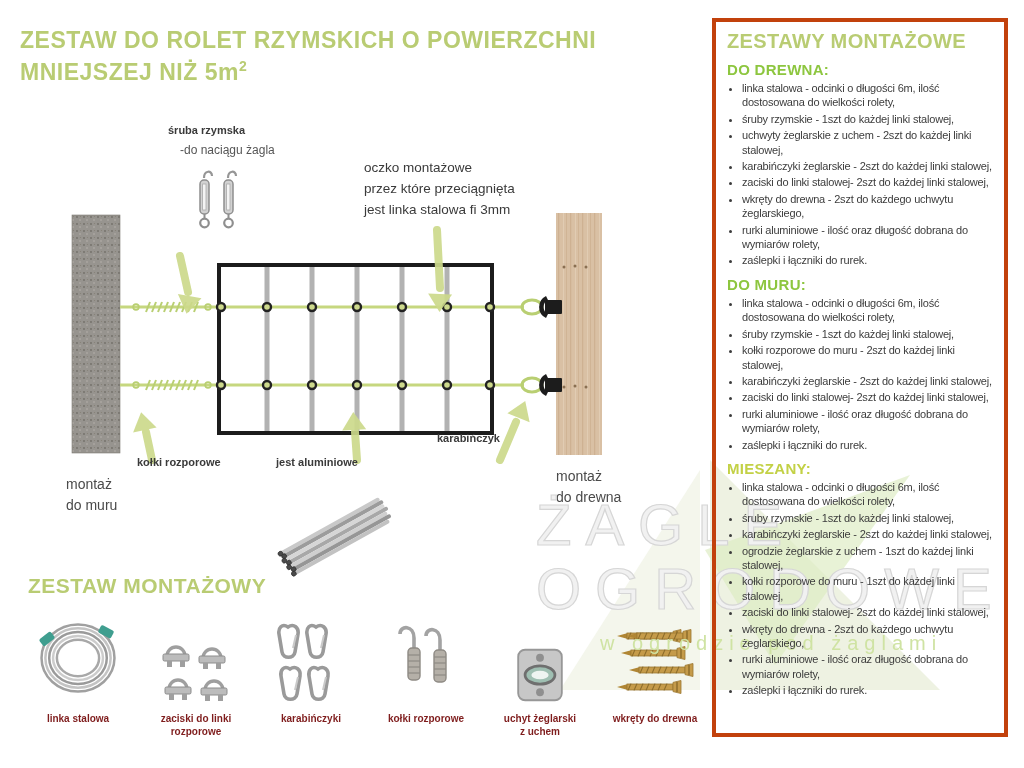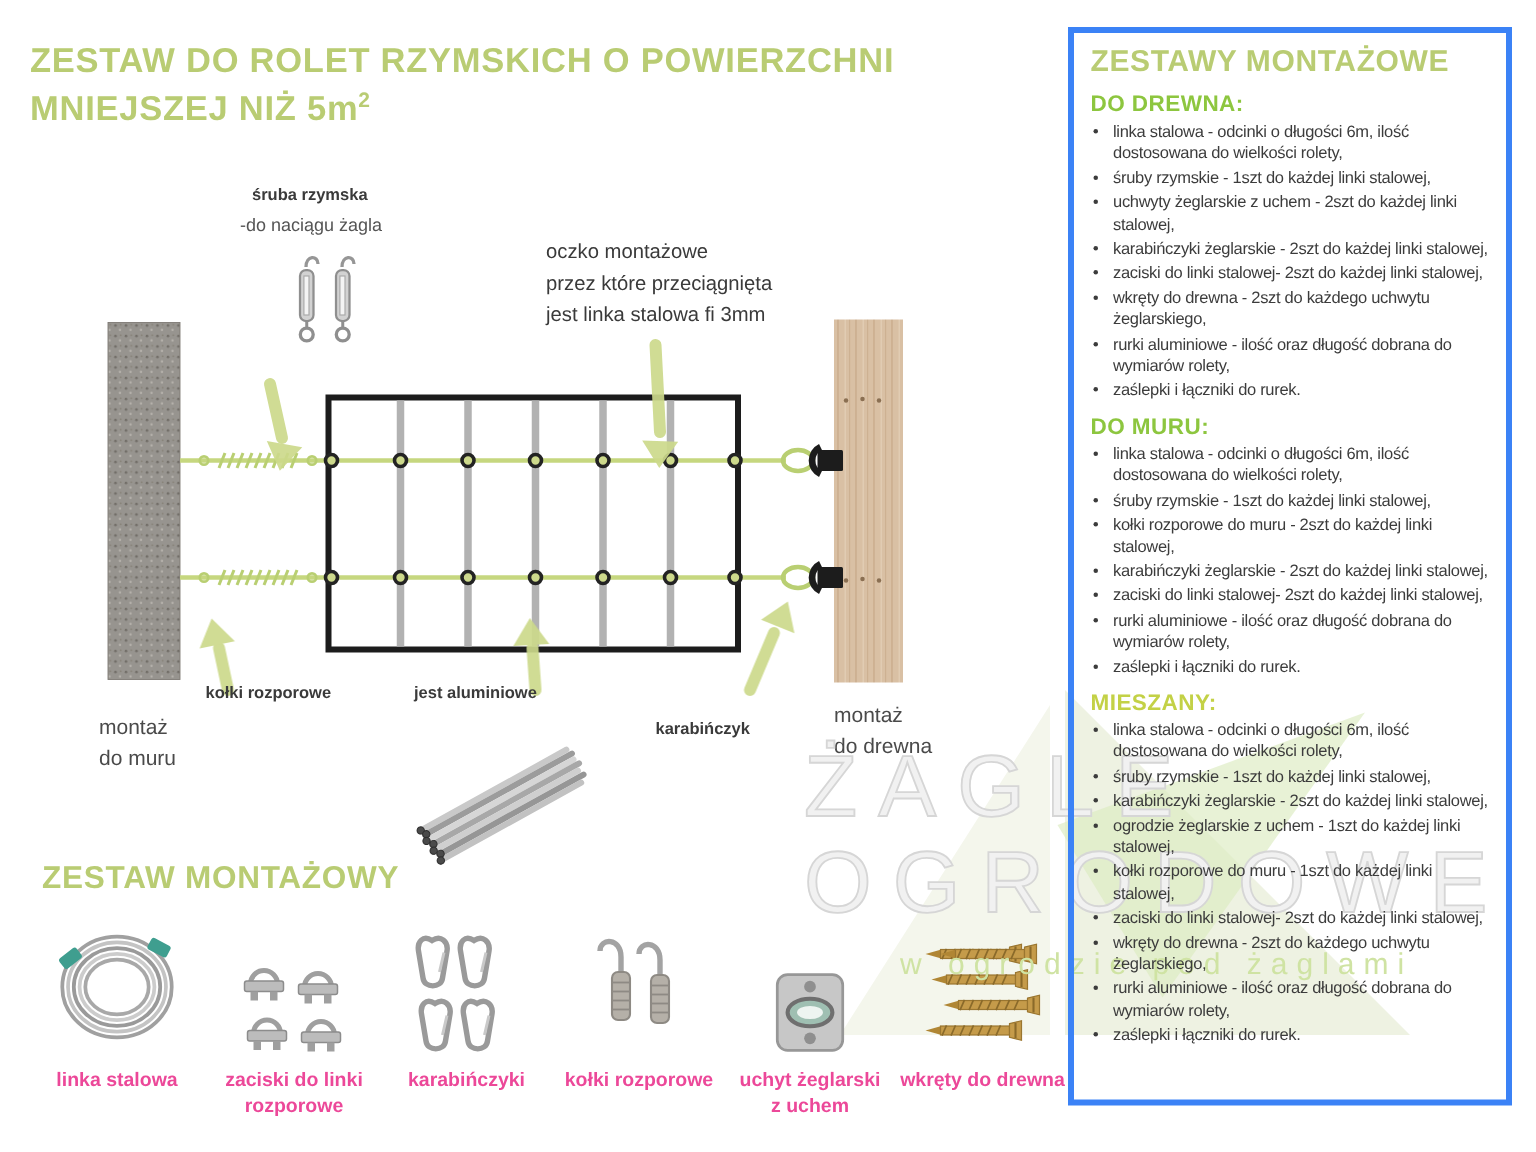--- a/index.html
+++ b/index.html
@@ -14,24 +14,24 @@
   .lbl-bold{font-weight:bold;font-size:11px;}
   .lbl-sub{font-size:12px;color:#555;}
   .lbl-multi{font-size:13.5px;line-height:1.55;}
   .lbl-mount{font-size:14px;line-height:1.5;color:#4a4a4a;}
   .diagram-svg{position:absolute;left:40px;top:110px;width:640px;height:480px;}
   
   .kit-heading{position:absolute;left:28px;top:574px;font-size:21px;font-weight:bold;
       letter-spacing:.5px;color:#b9cc73;}
   .kit-item{position:absolute;width:116px;text-align:center;}
   .kit-item .img-box{height:100px;display:flex;align-items:flex-end;justify-content:center;}
-  .kit-item .kit-label{font-size:13px;font-weight:bold;color:#ec4899;line-height:1.3;margin-top:6px;}
+  .kit-item .kit-label{font-size:10px;font-weight:bold;color:#7f1d1d;line-height:1.3;margin-top:6px;}
   
   .panel{position:absolute;left:712px;top:18px;width:296px;height:719px;box-sizing:border-box;
-      border:4px solid #3b82f6;padding:6px 11px 6px 11px;background:transparent;z-index:3;}
+      border:4px solid #c2410c;padding:6px 11px 6px 11px;background:transparent;z-index:3;}
   .panel-heading{font-size:20px;font-weight:bold;color:#b9cc73;letter-spacing:.4px;margin:2px 0 2px 0;}
   .panel-section{margin-top:8px;}
   .section-title{font-size:15px;font-weight:bold;letter-spacing:.3px;margin-bottom:3px;}
   ul.bullets{margin:2px 0 6px 0;padding-left:15px;}
   ul.bullets li{font-size:11px;line-height:1.31;color:#3c3c3c;margin-bottom:2px;letter-spacing:-.2px;}
   
   .watermark{position:absolute;z-index:1;pointer-events:none;}
   .wm-big{font-size:58px;font-weight:normal;letter-spacing:14px;color:#f1f1f1;
       -webkit-text-stroke:1.2px #d6d6d6;line-height:1.0;}
   .wm-small{font-size:20px;letter-spacing:6px;color:#cfe3a3;}
@@ -227,29 +227,29 @@
           <circle cx="1" cy="-1" r="2.4"></circle>
         <circle cx="4" cy="3" r="2.4"></circle>
           <circle cx="2" cy="7" r="2.4"></circle>
           <circle cx="5" cy="11" r="2.4"></circle>
         <circle cx="3" cy="15" r="2.4"></circle>
       </g>
     </g>
   </svg>
 
   <div class="lbl lbl-bold" style="left:168px;top:124px;">śruba rzymska</div>
-  <div class="lbl lbl-sub" style="left:160px;top:143px;">-do naciągu żagla</div>
+  <div class="lbl lbl-sub" style="left:180px;top:143px;">-do naciągu żagla</div>
   <div class="lbl lbl-multi" style="left:364px;top:158px;">
     <span>oczko montażowe</span><br>
     <span>przez które przeciągnięta</span><br>
     <span>jest linka stalowa fi 3mm</span>
   </div>
   <div class="lbl lbl-bold" style="left:137px;top:456px;">kołki rozporowe</div>
   <div class="lbl lbl-bold" style="left:276px;top:456px;">jest aluminiowe</div>
-  <div class="lbl lbl-bold" style="left:437px;top:480px;">karabińczyk</div>
+  <div class="lbl lbl-bold" style="left:437px;top:432px;">karabińczyk</div>
   <div class="lbl lbl-mount" style="left:66px;top:474px;">
     <span>montaż</span><br>
     <span>do muru</span>
   </div>
   <div class="lbl lbl-mount" style="left:556px;top:466px;">
     <span>montaż</span><br>
     <span>do drewna</span>
   </div>
 
   <div class="kit-heading">ZESTAW MONTAŻOWY</div>

